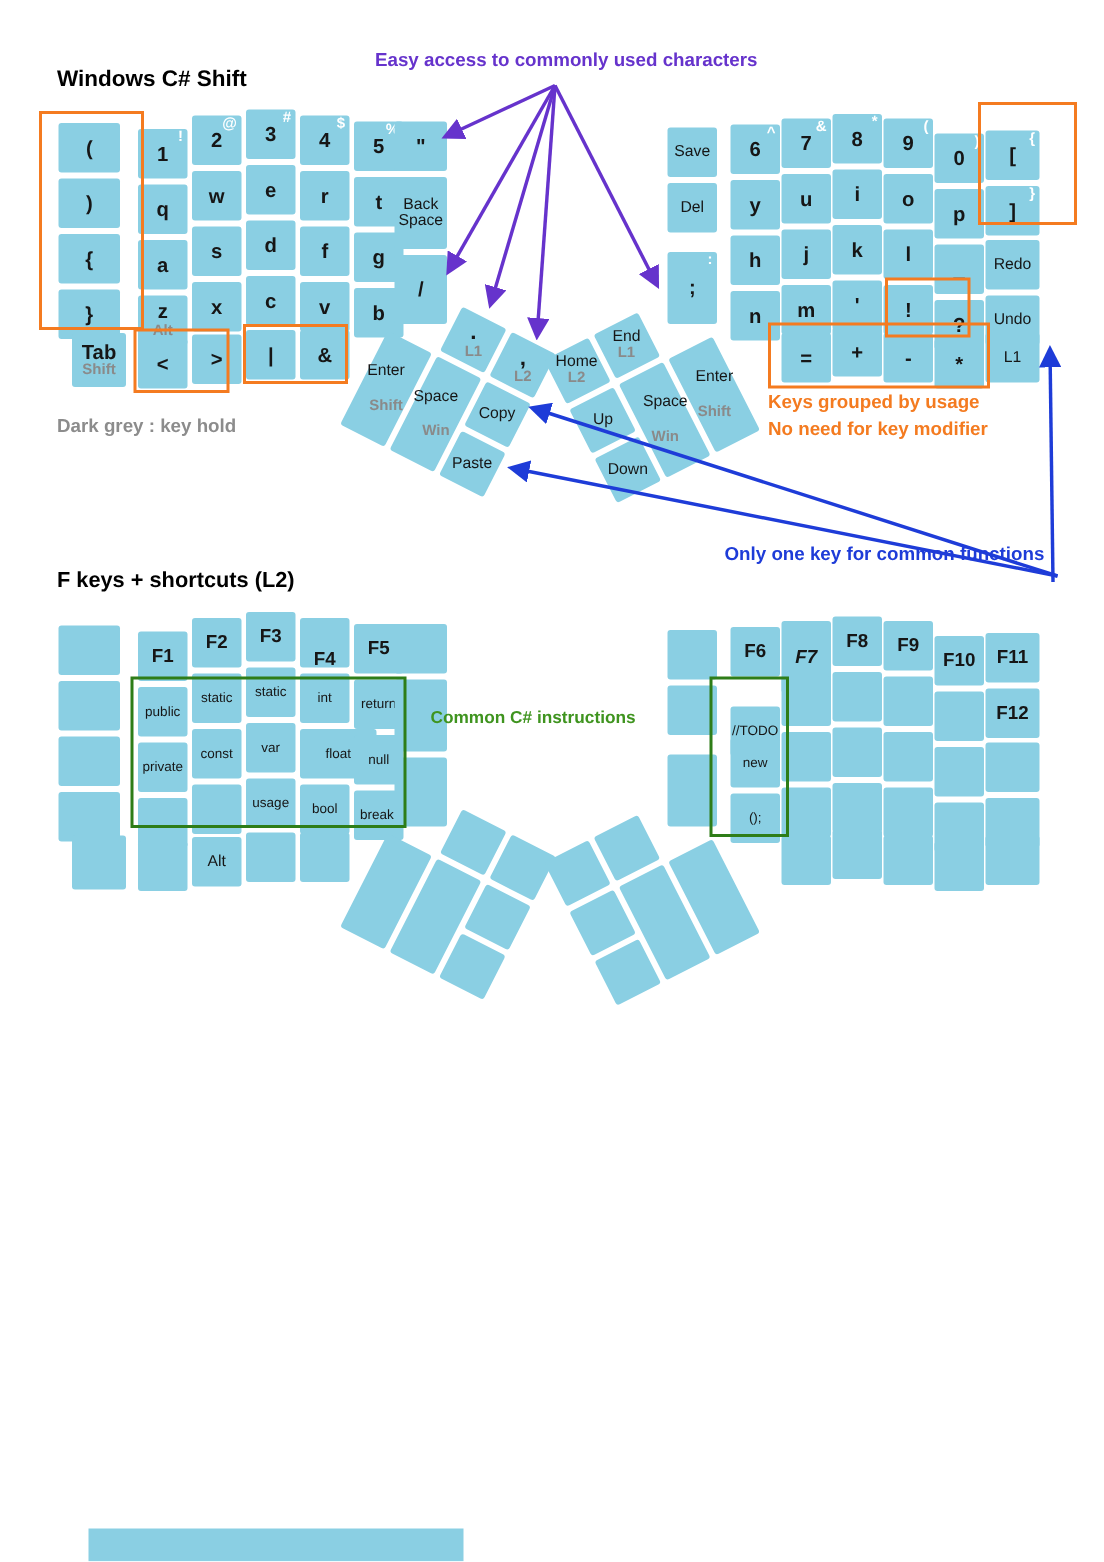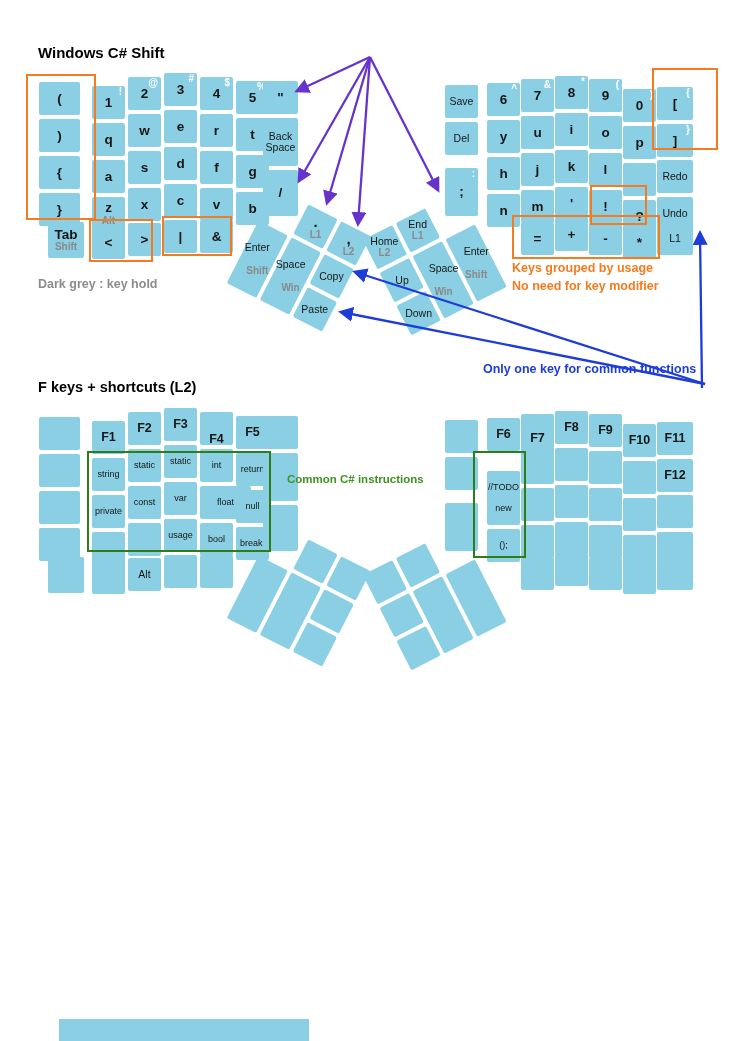--- a/index.html
+++ b/index.html
@@ -35,20 +35,21 @@
   #note-grouped2{left:512px;top:279px;color:var(--orange,#F47B20);font-size:12.5px;font-weight:600;}
   #note-onekey{left:483px;top:362px;color:var(--blue,#1E3CD8);font-size:12.5px;font-weight:600;}
   #note-csharp{left:287px;top:473px;color:var(--green_text,#3F941F);font-size:11.5px;font-weight:600;}
   #footer-bar{position:absolute;z-index:1;}
 </style>
 </head>
 <body>
 
 <div id="stage">
   <h1 id="title-main">Windows C# Shift</h1>
+  <div id="note-easy" class="note">Easy access to commonly used characters</div>
   <div id="note-hold" class="note">Dark grey : key hold</div>
   <div id="note-grouped1" class="note">Keys grouped by usage</div>
   <div id="note-grouped2" class="note">No need for key modifier</div>
   <div id="note-onekey" class="note">Only one key for common functions</div>
   <h2 id="title-sec2">F keys + shortcuts (L2)</h2>
   <div id="note-csharp" class="note">Common C# instructions</div>
 
   <div id="keys-root">
       <div>
         <div class="key sym" style="left: 39px; top: 82px; width: 41px; height: 33px;">
@@ -410,21 +411,21 @@
             <span class="kt"></span>
           </div>
         </div>
         <div class="key fkey" style="left: 92px; top: 421px; width: 33px; height: 33px;">
           <div class="kin">
             <span class="kt">F1</span>
           </div>
         </div>
         <div class="key tiny" style="left: 92px; top: 458px; width: 33px; height: 33px;">
           <div class="kin">
-            <span class="kt">string</span>
+            <span class="kt">public</span>
           </div>
         </div>
         <div class="key tiny" style="left: 92px; top: 495px; width: 33px; height: 33px;">
           <div class="kin">
             <span class="kt">private</span>
           </div>
         </div>
         <div class="key sym" style="left: 92px; top: 532px; width: 33px; height: 33px;">
           <div class="kin">
             <span class="kt"></span>
@@ -580,21 +581,21 @@
         <div class="key tiny" style="left: 487px; top: 492px; width: 33px; height: 33px;">
           <div class="kin">
             <span class="kt">new</span>
           </div>
         </div>
         <div class="key tiny" style="left: 487px; top: 529px; width: 33px; height: 33px;">
           <div class="kin">
             <span class="kt">();</span>
           </div>
         </div>
-        <div class="key fkey" style="left: 521px; top: 414px; width: 33px; height: 48px;">
+        <div class="key fkey" style="left: 521px; top: 414px; width: 33px; height: 48px; font-style: italic;">
           <div class="kin">
             <span class="kt">F7</span>
           </div>
         </div>
         <div class="key sym" style="left: 521px; top: 451px; width: 33px; height: 33px;">
           <div class="kin">
             <span class="kt"></span>
           </div>
         </div>
         <div class="key sym" style="left: 521px; top: 488px; width: 33px; height: 33px;">

